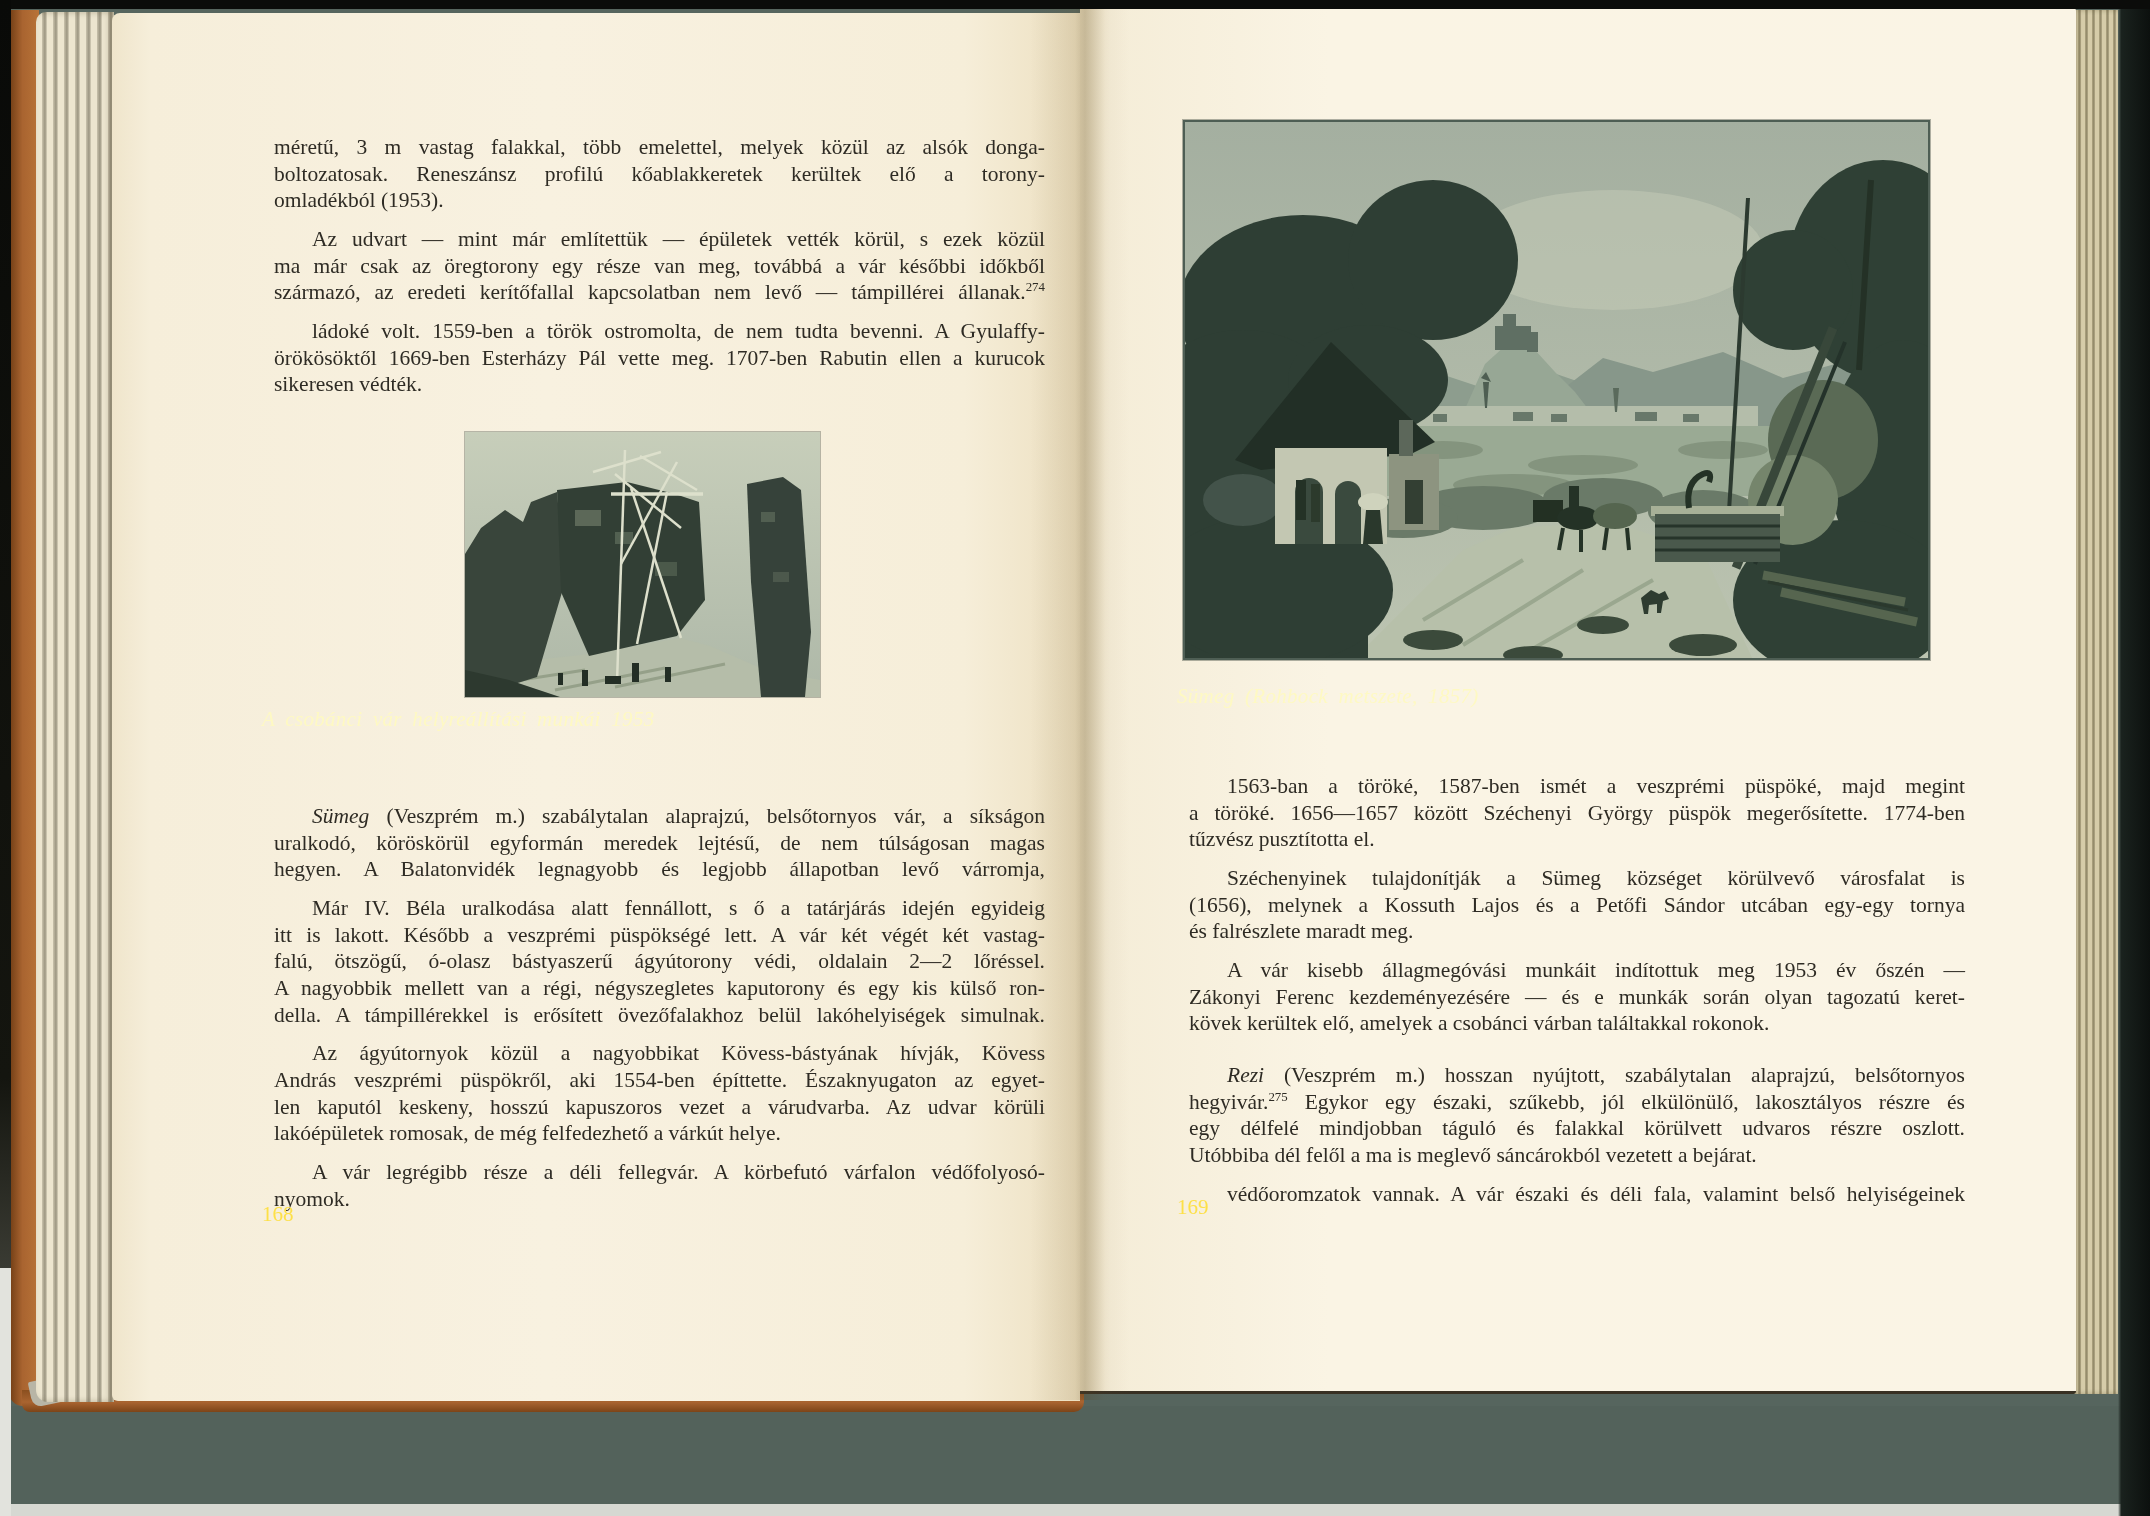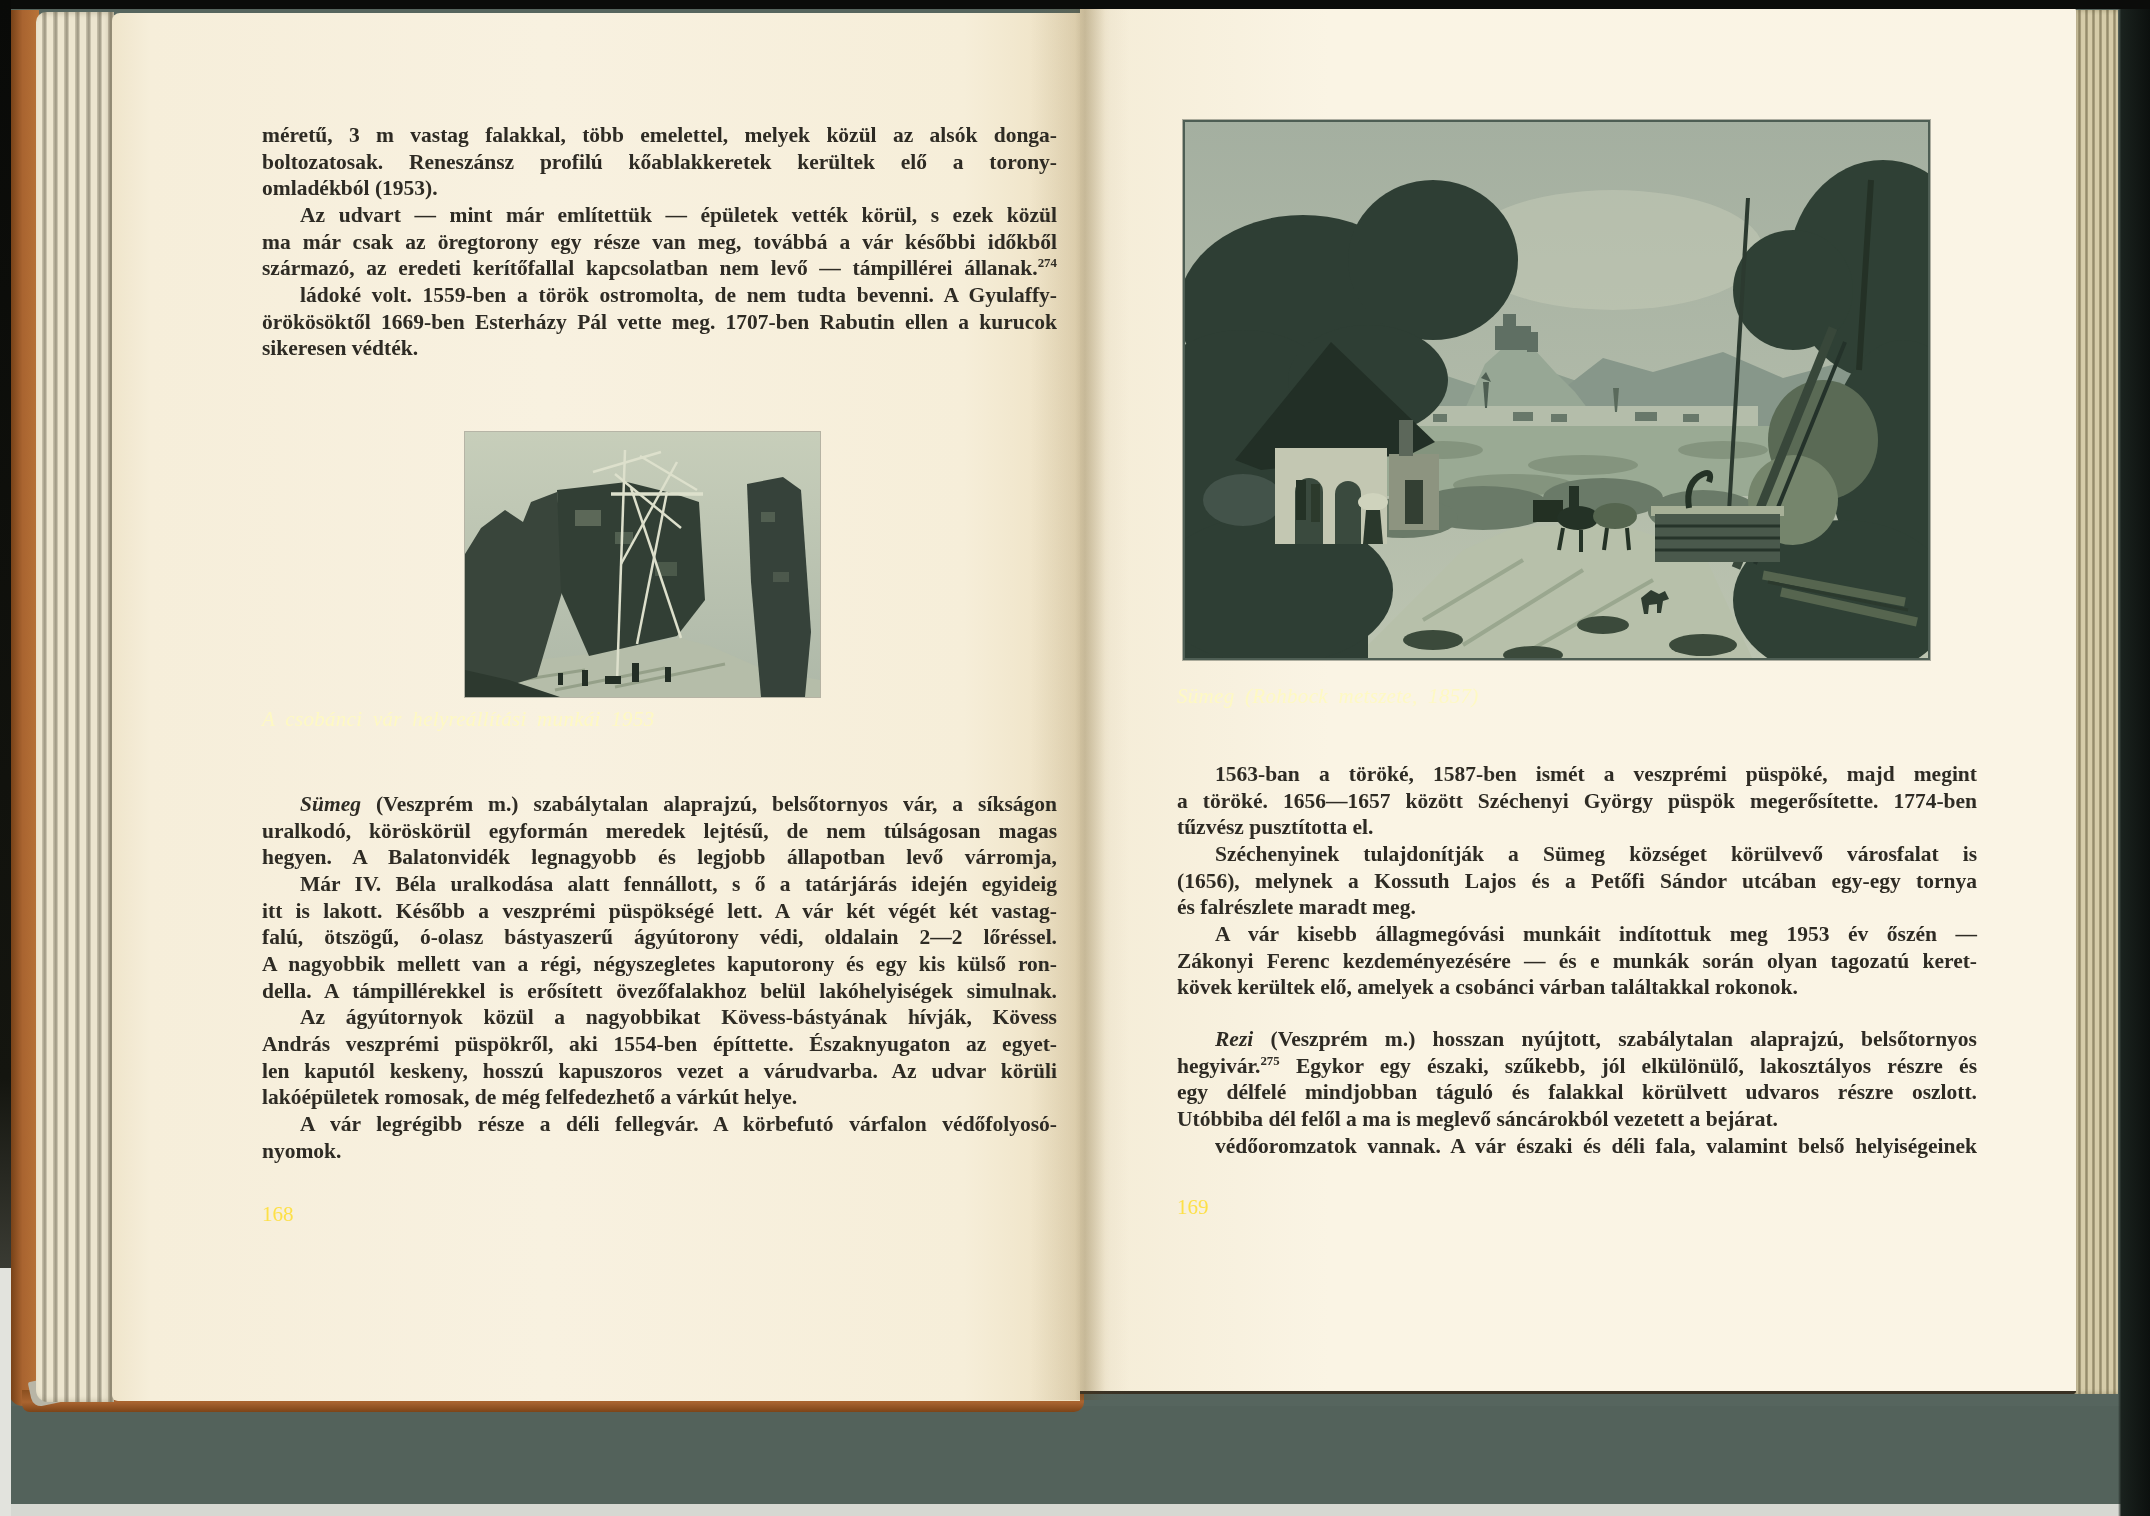--- a/index.html
+++ b/index.html
@@ -44,21 +44,21 @@
   
   .photo-left { position:absolute; left:465px; top:432px; width:355px; height:265px; box-shadow:0 0 0 1px rgba(60,70,60,.35); }
   .engraving-right { position:absolute; left:1183px; top:120px; width:747px; height:540px; box-shadow:0 0 0 1px rgba(60,70,60,.4); }
   .photo-left svg, .engraving-right svg { display:block; width:100%; height:100%; }
 
   
   .text-col { position:absolute; color:#2e2b24; font-size:21.5px; line-height:26.65px; }
   .col-left-1 { left:262px; top:122px; width:795px; }
   .col-left-2 { left:262px; top:791px; width:795px; }
   .col-right  { left:1177px; top:761px; width:800px; }
-  .para { margin:0;font-weight:bold; }
+  .para { margin:12px; }
   .para.gap { margin-top:25px; }
   .para.indent .line:first-child { text-indent:38px; }
   .line { text-align-last:left; white-space:nowrap; }
   .line.j { text-align:justify; text-align-last:justify; white-space:normal; }
   .it { font-style:italic; }
   .sup { vertical-align:super; font-size:0.6em; line-height:0; }
 
   .caption { position:absolute; text-align:left; font-style:italic; font-size:21px; color:#fef9c3; letter-spacing:.3px; word-spacing:5px; }
   .caption-left { left:262px; top:707px; width:795px; }
   .caption-right { left:1177px; top:684px; width:800px; }

